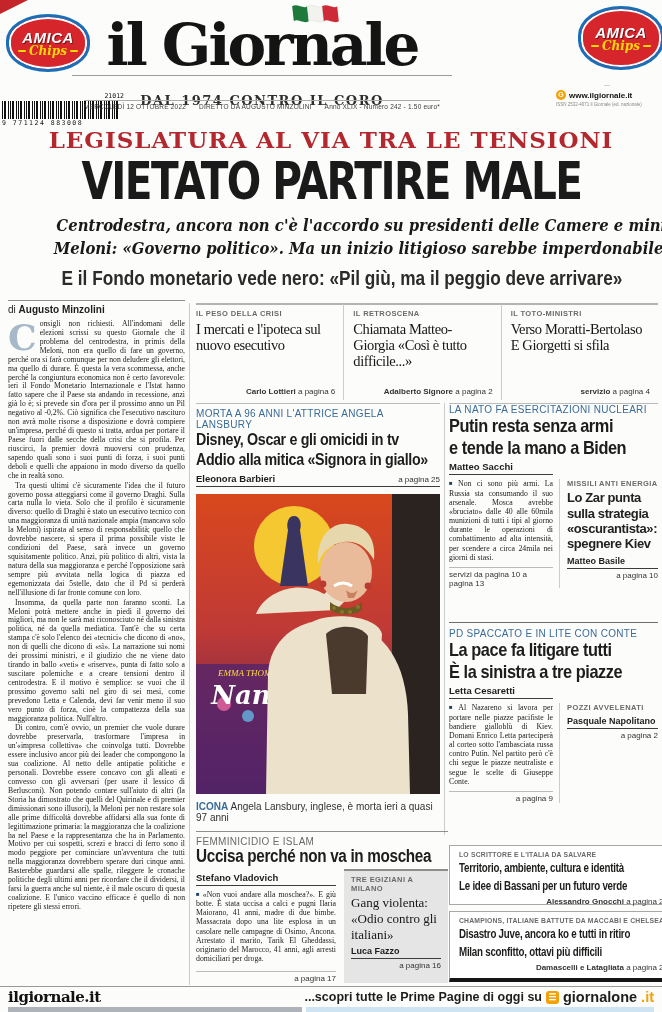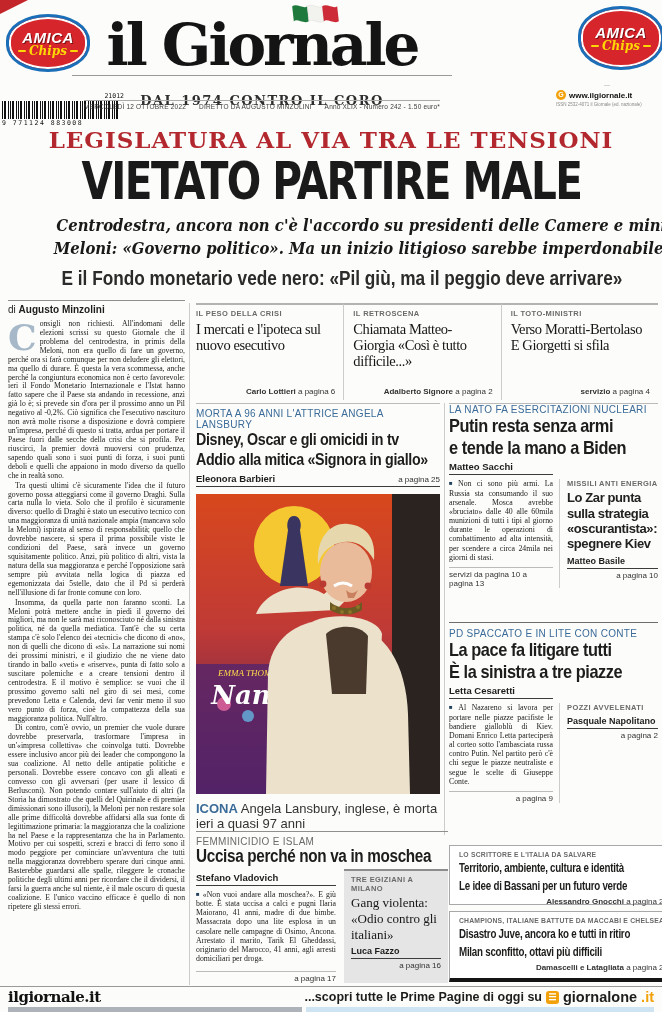--- a/index.html
+++ b/index.html
@@ -75,21 +75,21 @@
   .bullet{color:#24415c;font-size:6px;margin-right:2px;vertical-align:1px;}
   .split{display:flex;}
   .split-l{width:104px;padding-right:6px;}
   .split-r{flex:1;border-left:1px solid #ccc;padding-left:7px;}
   .sub-title{font:700 13px/1.18 "Liberation Sans",sans-serif;letter-spacing:-.4px;color:#222;margin-top:2px;}
   .sub-byl{border-bottom:1px solid #3c3c3c;padding-bottom:2px;margin:4px 0 2px;font-weight:700;font-size:9px;}
   
   .lansbury{left:196px;top:403px;width:244px;border-top:1px solid #bbb;padding-top:4px;}
   .lb-title .sqz{font:700 17px/1.18 "Liberation Sans",sans-serif;letter-spacing:-.4px;transform:scaleX(.84);}
   .photo{width:244px;height:300px;margin-top:3px;}
-  .caption{font-size:13px;color:#333;margin-top:3px;}
+  .caption{font-size:10px;color:#333;margin-top:3px;}
   .caption .lab{font-weight:700;color:#3a6b99;}
   
   .rcol-block{left:449px;width:209px;}
   .putin{top:403px;border-top:1px solid #bbb;}
   .big-title .sqz{font:700 19px/1.14 "Liberation Sans",sans-serif;letter-spacing:-.5px;transform:scaleX(.86);}
   .pd{top:622px;border-top:1px solid #6e6e6e;padding-top:5px;}
   .pg-row{width:104px;border-top:1px solid #bbb;margin-top:5px;padding-top:2px;font-size:8px;color:#333;}
   
   .femm{left:196px;top:831px;width:252px;border-top:1px solid #8f8f8f;padding-top:4px;}
   .femm-title .sqz{font:700 18px/1.1 "Liberation Sans",sans-serif;letter-spacing:-.4px;transform:scaleX(.85);}

